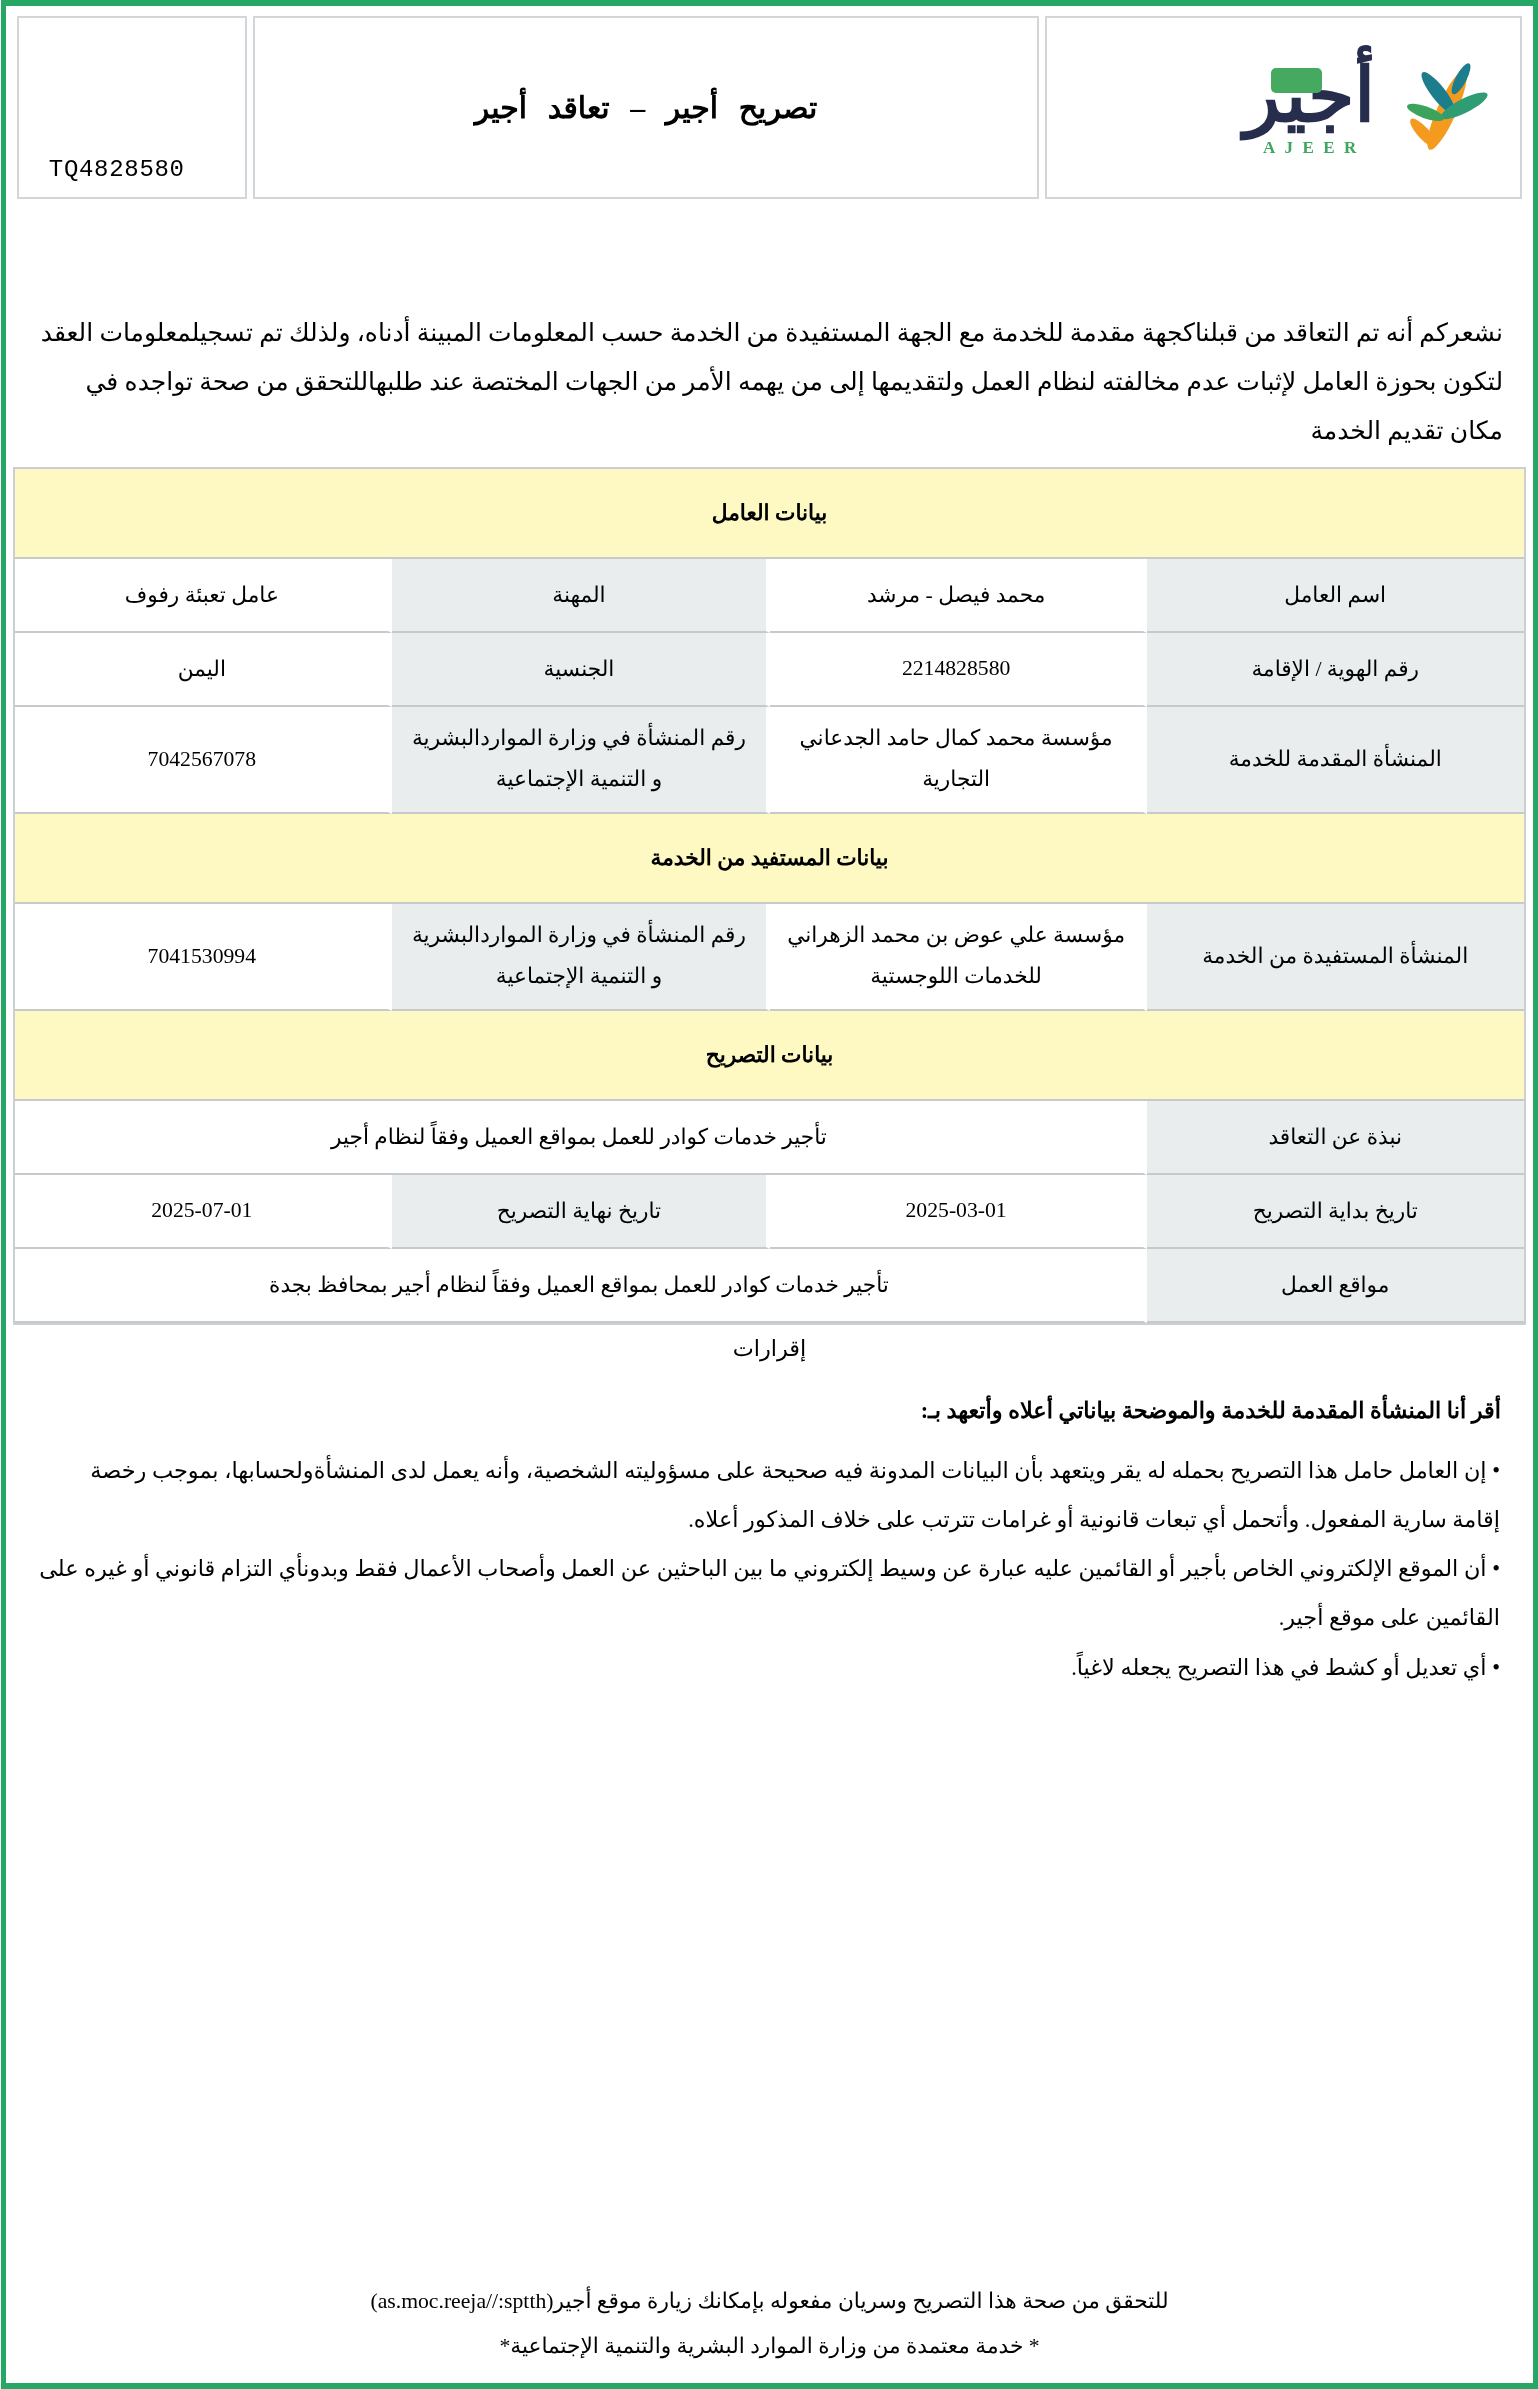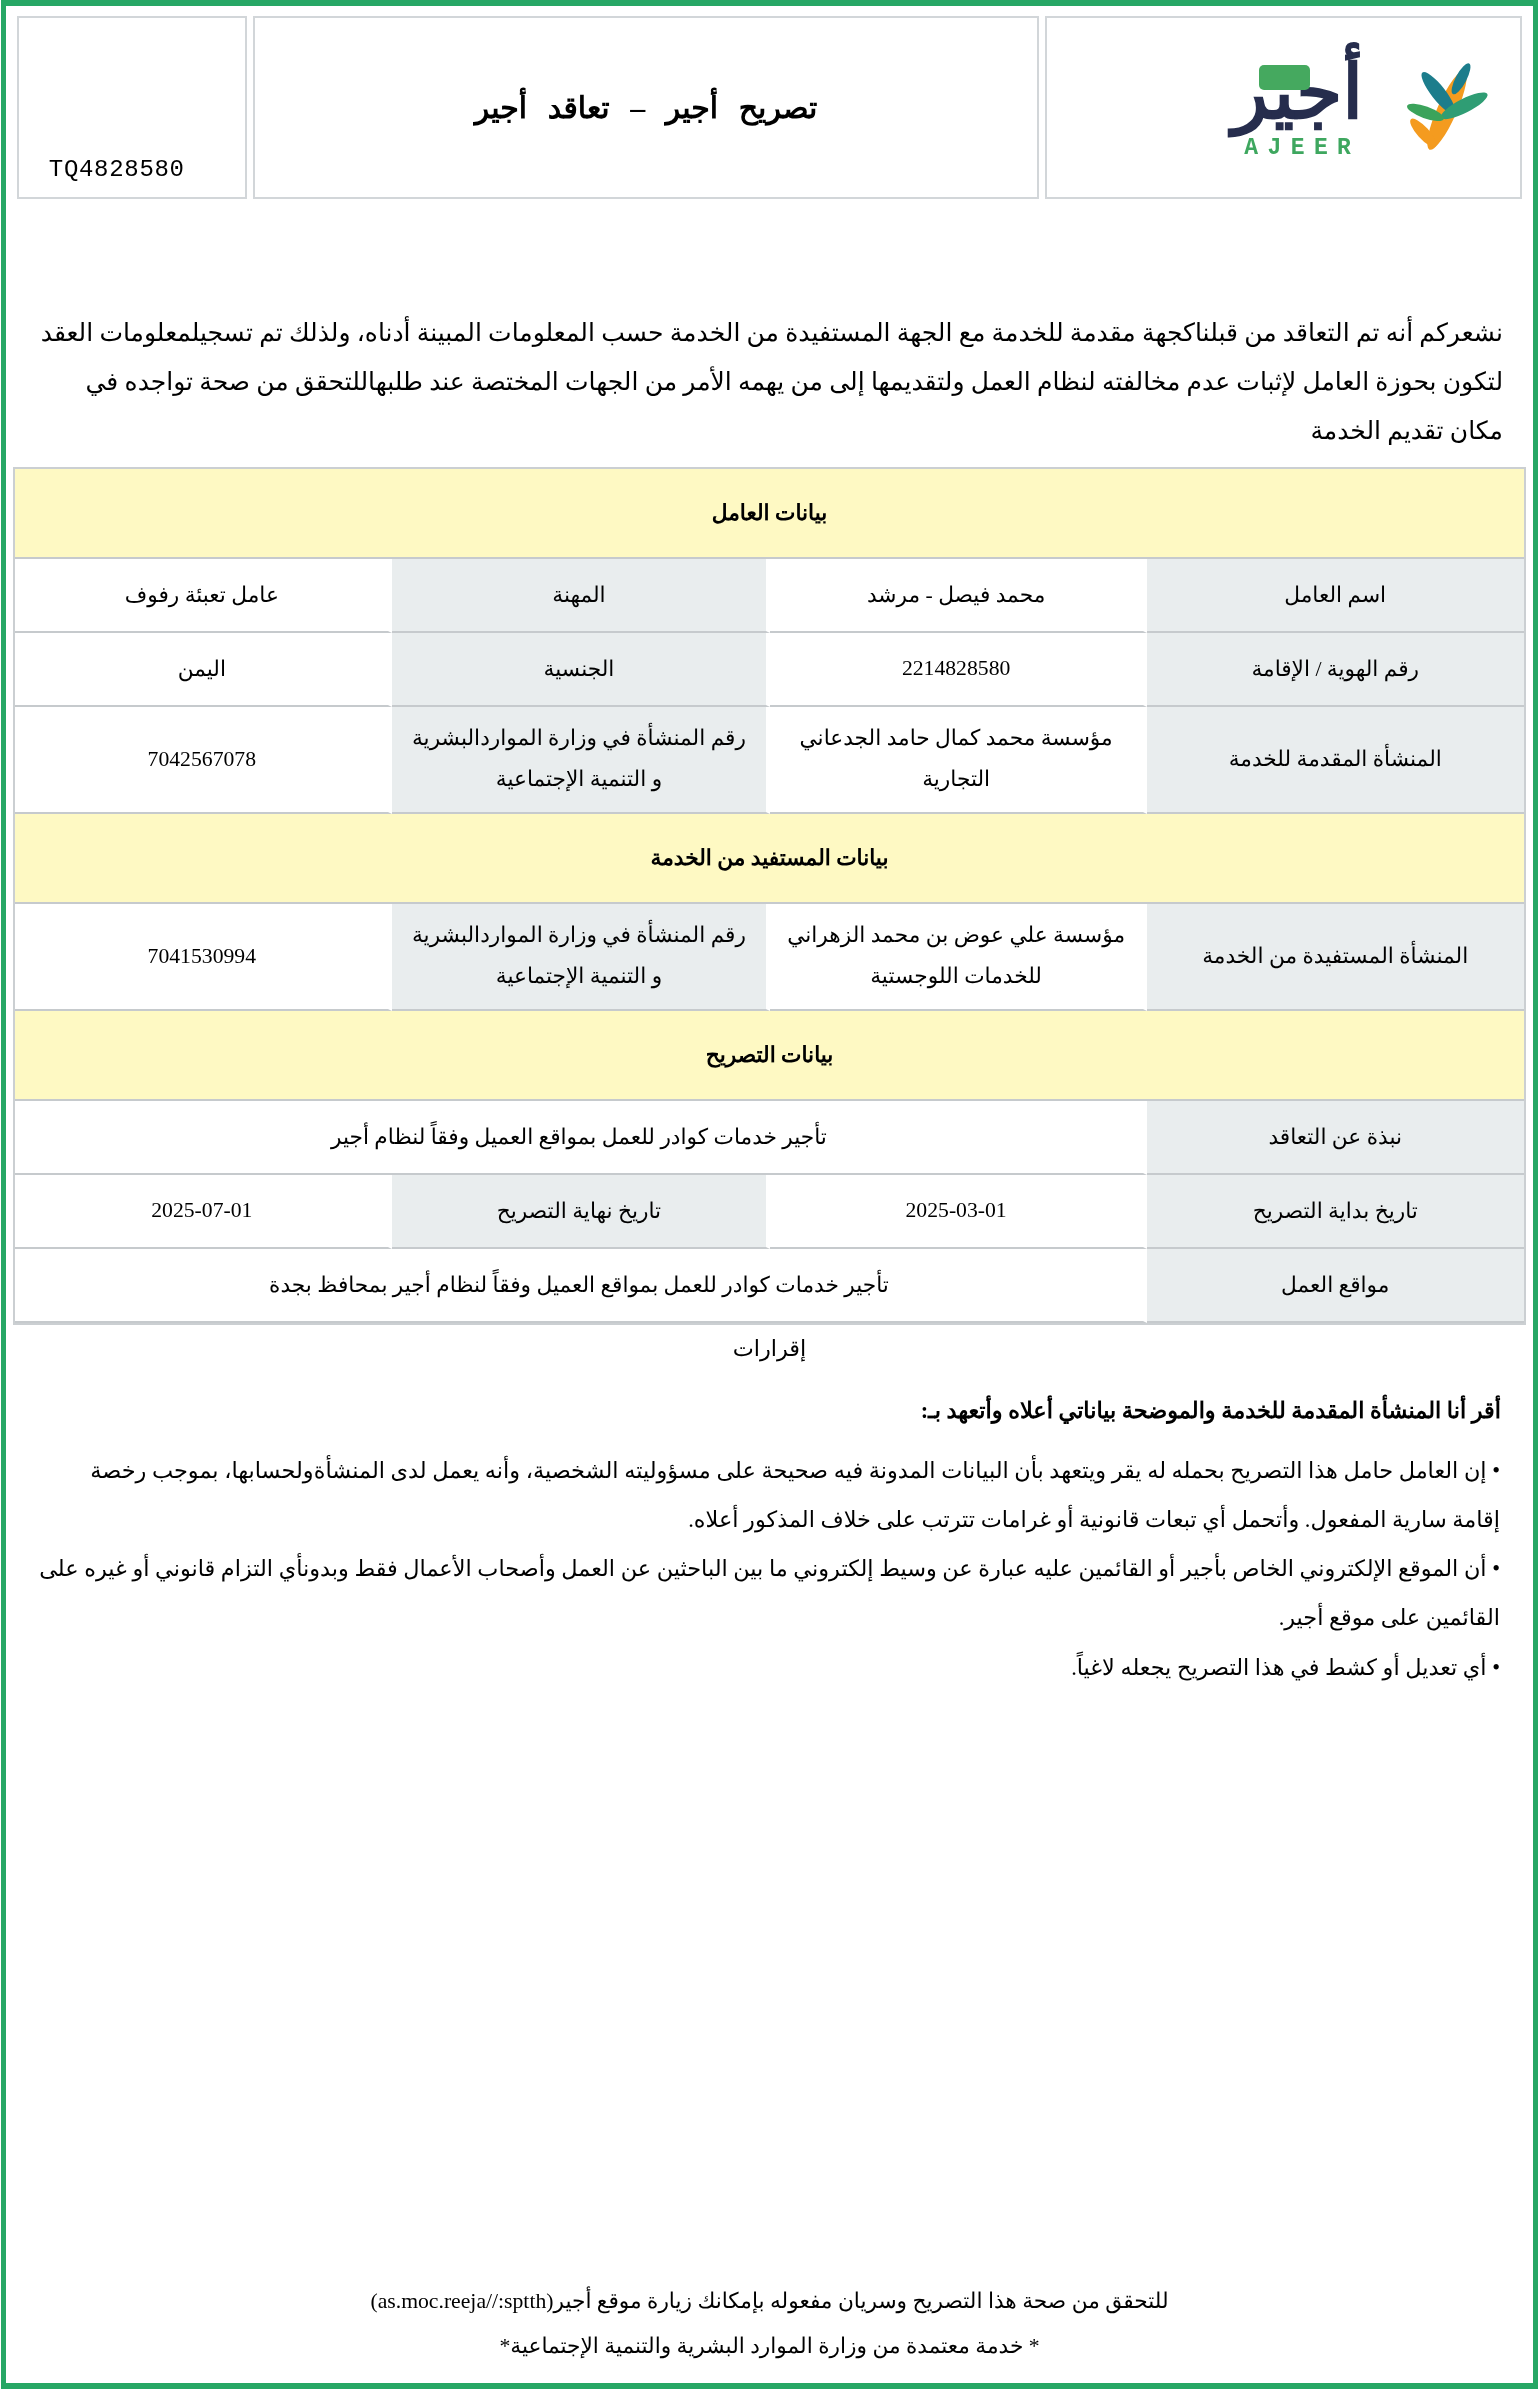--- a/index.html
+++ b/index.html
@@ -15,26 +15,26 @@
     color:#000;
   }
 
   
   .header { direction:ltr; display:flex; gap:6.5px; margin:10px 10.8px 0 10.8px; height:183px; flex:none; }
   .hbox { border:2.2px solid #d2d6d9; background:#fff; }
   .tq-box { width:230px; display:flex; align-items:flex-end; padding:14.4px 30px; direction:ltr; }
   .tq-number { font-size:24px; letter-spacing:0.7px;font-family:Liberation Mono, monospace; }
   .title-box { flex:1; display:flex; align-items:center; justify-content:center; }
   .doc-title { direction:rtl; font-size:30px; font-weight:bold; word-spacing:13px; }
-  .logo-box { width:477px; display:flex; align-items:center; justify-content:flex-end; gap:30px; padding:0 19px; }
+  .logo-box { width:477px; display:flex; align-items:center; justify-content:flex-end; gap:18px; padding:0 19px; }
 
   .ajeer-logo { text-align:center; position:relative; flex:none; }
   .ajeer-ar { font-size:75px; line-height:1.05; font-weight:bold; color:#262d4d; position:relative; }
   .ajeer-accent { position:absolute; width:51px; height:24.6px; background:#45a95f; border-radius:5px; top:11.6px; left:27.4px; }
-  .ajeer-en { font-family:Liberation Mono, monospace; color:#3ea75f; font-weight:bold; font-size:23px; letter-spacing:9.4px; margin-top:2.9px; text-indent:9.4px; }
+  .ajeer-en { font-family:Liberation Serif, serif; color:#3ea75f; font-weight:bold; font-size:17px; letter-spacing:9.4px; margin-top:2.9px; text-indent:9.4px; }
 
   .ministry-text { direction:rtl; text-align:right; color:#16808f; font-weight:bold; font-size:24px; line-height:1.55; font-family:"Liberation Sans","DejaVu Sans",sans-serif; flex:none; }
   .ministry-emblem { flex:none; }
 
   
   .intro { margin:110px 30px 0 30px; text-align:right; font-size:25px; line-height:1.95; flex:none; }
 
   
   table.permit { width:calc(100% - 14.4px); margin:11.6px 7.2px 0 7.2px; border-collapse:separate; border-spacing:0; border:2.2px solid #cbcfd2; font-size:21.7px; flex:none; }
   col { width:25%; }

